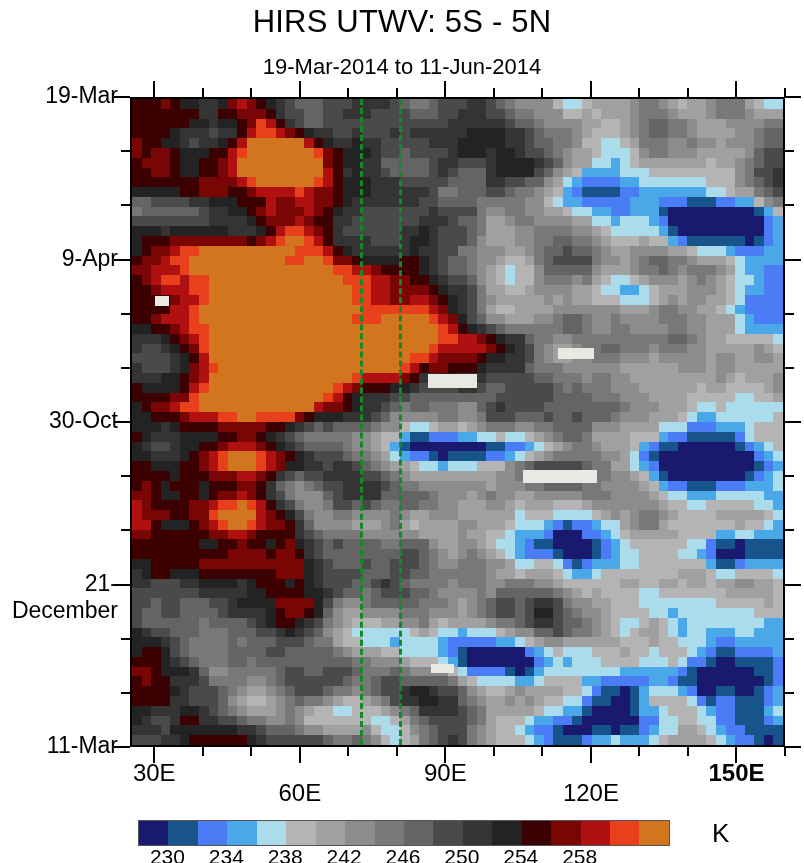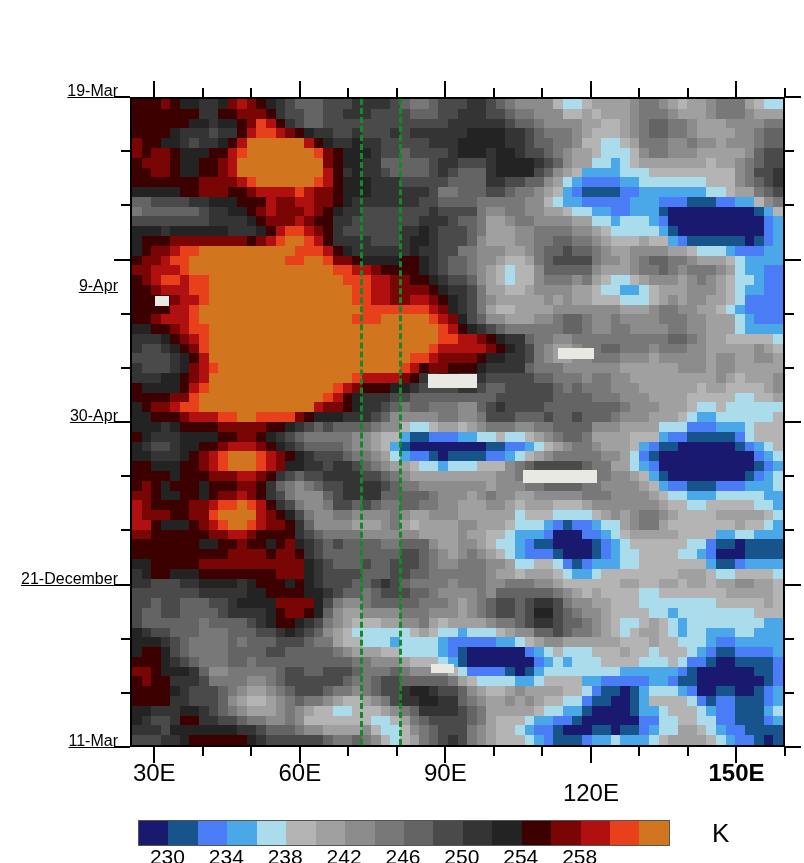--- a/index.html
+++ b/index.html
@@ -39,39 +39,41 @@
   .xt.maj{height:16px;}
   .xt.min{height:9px;}
   .yt{height:2px;}
   .yt.maj{width:16px;}
   .yt.min{width:9px;}
 
   .xlab{
     position:absolute;font-size:24px;text-align:center;width:120px;top:759px;
   }
   .ylab{
-    position:absolute;font-size:16px;text-align:right;width:118px;text-decoration:underline;
+    position:absolute;font-size:23px;text-align:right;width:118px;
   }
 
   
   #cbar{
     position:absolute;left:138px;top:820px;height:24px;width:530px;
     display:flex;border:1px solid #555;box-sizing:content-box;
   }
   #cbar div{flex:1 1 0;height:100%;}
   .cblab{
     position:absolute;font-size:21px;text-align:center;width:70px;top:845px;
   }
   #kunit{position:absolute;left:712px;top:818px;font-size:26px;}
 </style>
 </head>
 <body>
 
 <div id="root">
 
+  <div class="ttl">HIRS UTWV: 5S - 5N</div>
+  <div class="subttl">19-Mar-2014 to 11-Jun-2014</div>
 
   <div id="plot">
     <div id="field">
         <svg viewBox="0 0 68 66" preserveAspectRatio="none" shape-rendering="crispEdges">
           <rect width="68" height="66" fill="#a0a0a0"></rect>
           <rect x="0" y="0" width="3" height="1" fill="#3c0000"></rect>
           <rect x="3" y="0" width="1" height="1" fill="#7a0505"></rect>
           <rect x="4" y="0" width="1" height="1" fill="#3c0000"></rect>
           <rect x="5" y="0" width="2" height="1" fill="#232323"></rect>
           <rect x="7" y="0" width="2" height="1" fill="#343434"></rect>
@@ -2281,21 +2283,21 @@
       <div class="tick xt maj" style="left: 589.926px; top: 81px;"></div>
       <div class="tick xt min" style="left: 638.444px; top: 747px;"></div>
       <div class="tick xt min" style="left: 638.444px; top: 88px;"></div>
       <div class="tick xt min" style="left: 686.963px; top: 747px;"></div>
       <div class="tick xt min" style="left: 686.963px; top: 88px;"></div>
       <div class="tick xt maj" style="left: 735.481px; top: 747px;"></div>
       <div class="tick xt maj" style="left: 735.481px; top: 81px;"></div>
       <div class="tick xt min" style="left: 784px; top: 747px;"></div>
       <div class="tick xt min" style="left: 784px; top: 88px;"></div>
       <div class="xlab" style="left: 94.2593px;">30E</div>
-      <div class="xlab" style="left: 239.815px;">60E</div>
+      <div class="xlab" style="left: 239.815px; margin-top: 20px;">60E</div>
       <div class="xlab" style="left: 385.37px;">90E</div>
       <div class="xlab" style="left: 530.926px; margin-top: 20px;">120E</div>
       <div class="xlab" style="left: 676.481px; font-weight: bold;">150E</div>
       <div class="tick yt maj" style="left: 114px; top: 96px;"></div>
       <div class="tick yt maj" style="left: 785px; top: 96px;"></div>
       <div class="tick yt min" style="left: 121px; top: 150.167px;"></div>
       <div class="tick yt min" style="left: 785px; top: 150.167px;"></div>
       <div class="tick yt min" style="left: 121px; top: 204.333px;"></div>
       <div class="tick yt min" style="left: 785px; top: 204.333px;"></div>
       <div class="tick yt maj" style="left: 114px; top: 258.5px;"></div>
@@ -2312,22 +2314,22 @@
       <div class="tick yt min" style="left: 785px; top: 529.333px;"></div>
       <div class="tick yt maj" style="left: 114px; top: 583.5px;"></div>
       <div class="tick yt maj" style="left: 785px; top: 583.5px;"></div>
       <div class="tick yt min" style="left: 121px; top: 637.667px;"></div>
       <div class="tick yt min" style="left: 785px; top: 637.667px;"></div>
       <div class="tick yt min" style="left: 121px; top: 691.833px;"></div>
       <div class="tick yt min" style="left: 785px; top: 691.833px;"></div>
       <div class="tick yt maj" style="left: 114px; top: 746px;"></div>
       <div class="tick yt maj" style="left: 785px; top: 746px;"></div>
       <div class="ylab" style="left: 0px; top: 82px;">19-Mar</div>
-      <div class="ylab" style="left: 0px; top: 244.5px; margin-top: 32px;">9-Apr</div>
-      <div class="ylab" style="left: 0px; top: 407px;">30-Apr</div>
+      <div class="ylab" style="left: 0px; top: 244.5px;">9-Apr</div>
+      <div class="ylab" style="left: 0px; top: 407px;">30-Oct</div>
       <div class="ylab" style="left: 0px; top: 569.5px;">21-December</div>
       <div class="ylab" style="left: 0px; top: 732px;">11-Mar</div>
     </div>
 
   <div id="cbar">
       <div style="background: rgb(25, 25, 112);"></div>
       <div style="background: rgb(24, 84, 140);"></div>
       <div style="background: rgb(74, 124, 245);"></div>
       <div style="background: rgb(74, 168, 232);"></div>
       <div style="background: rgb(170, 220, 236);"></div>

